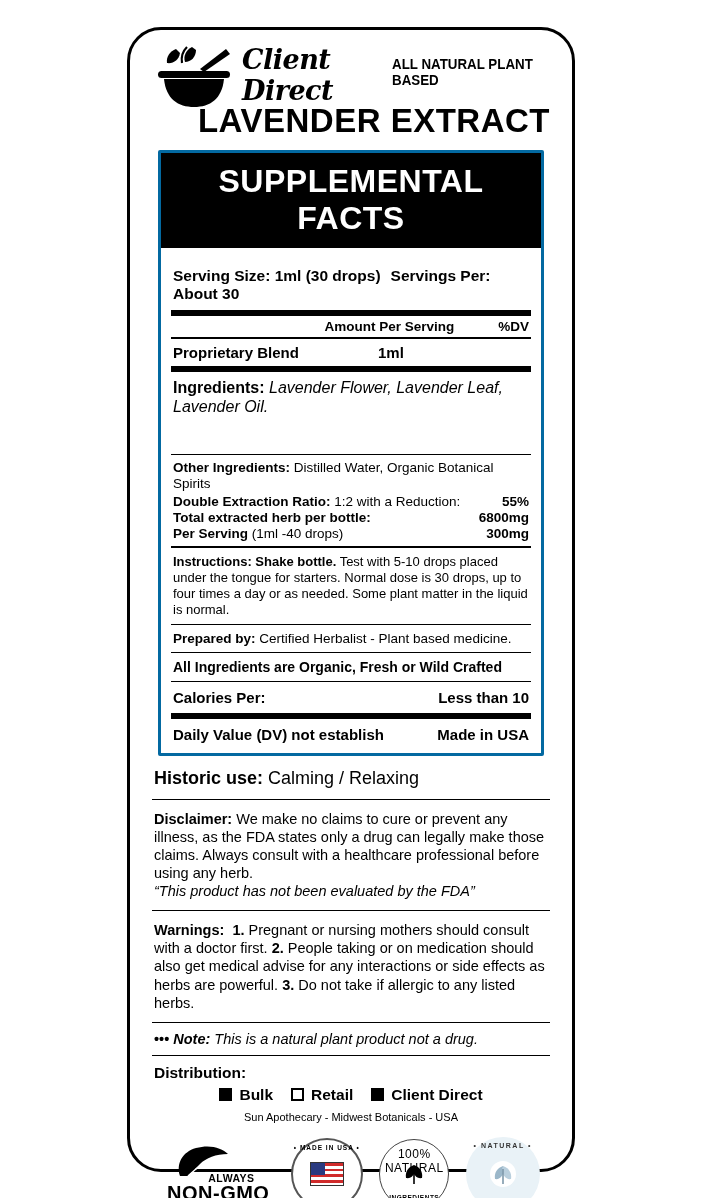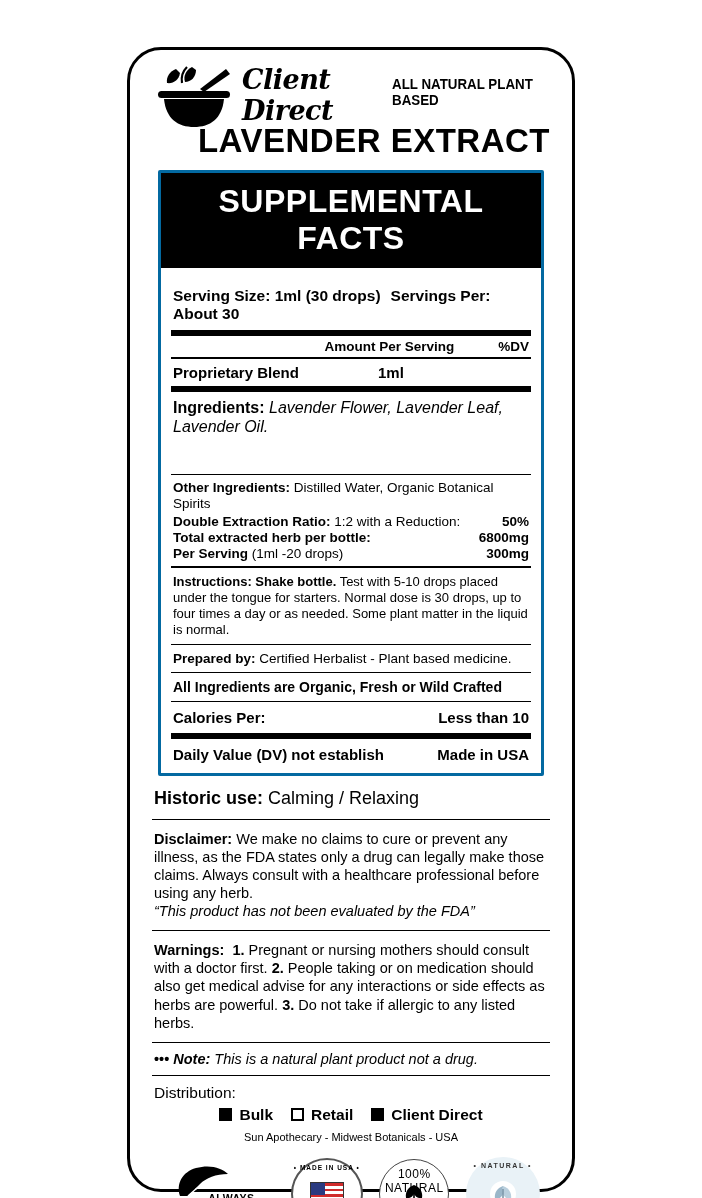--- a/index.html
+++ b/index.html
@@ -18,21 +18,20 @@
     position: absolute;
     left: 127px;
     top: 27px;
     width: 448px;
     height: 1145px;
     border: 3px solid #000;
     border-radius: 34px;
     box-sizing: border-box;
     background: #fff;
     padding: 0;
-    margin-top: 20px;
   }
   .inner {
     padding: 0 18px;
   }
 
   
   .brand-row {
     display: flex;
     align-items: center;
     justify-content: flex-start;
@@ -203,21 +202,21 @@
 
   .note {
     font-size: 14.5px;
     padding: 8px 4px 8px 6px;
   }
   .note b { font-weight: bold; }
   .note i { font-style: italic; }
 
   .dist-title {
     font-size: 15.5px;
-    font-weight: normal;
+    font-weight: bold;
     padding: 8px 4px 2px 6px;
   }
   .dist-opts {
     display: flex;
     justify-content: center;
     align-items: center;
     gap: 18px;
     font-size: 15.5px;
     font-weight: bold;
     padding: 2px 0 4px 0;
@@ -381,32 +380,32 @@
         <div class="other-ing">
           <b>Other Ingredients:</b>
           <span>Distilled Water, Organic Botanical Spirits</span>
         </div>
 
         <div class="amt-line">
           <span class="lbl">
             <b>Double Extraction Ratio:</b>
             <span class="reg">1:2 with a Reduction:</span>
           </span>
-          <span class="val">50%</span>
+          <span class="val">55%</span>
         </div>
 
         <div class="amt-line">
           <span class="lbl">Total extracted herb per bottle:</span>
           <span class="val">6800mg</span>
         </div>
 
         <div class="amt-line amt-pad">
           <span class="lbl">
             <span>Per Serving</span>
-            <span class="reg">(1ml -20 drops)</span>
+            <span class="reg">(1ml -40 drops)</span>
           </span>
           <span class="val">300mg</span>
         </div>
 
         <div class="rule-med"></div>
         <div class="instructions">
           <b>Instructions: Shake bottle.</b><span> Test with 5-10 drops placed under the tongue for starters. Normal dose is 30 drops, up to four times a day or as needed. Some plant matter in the liquid is normal.</span>
         </div>
 
         <div class="rule-thin"></div>

